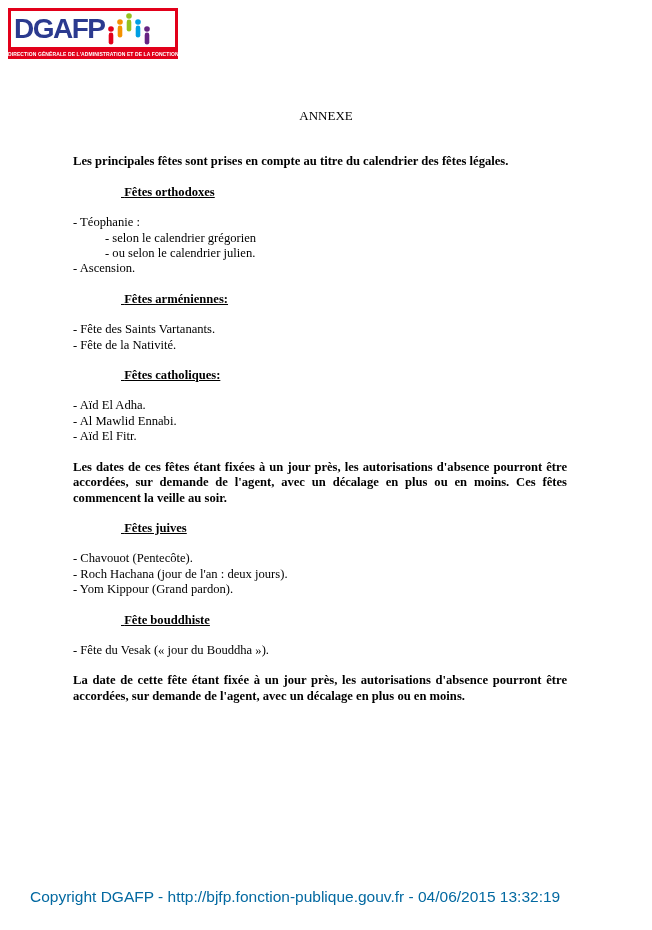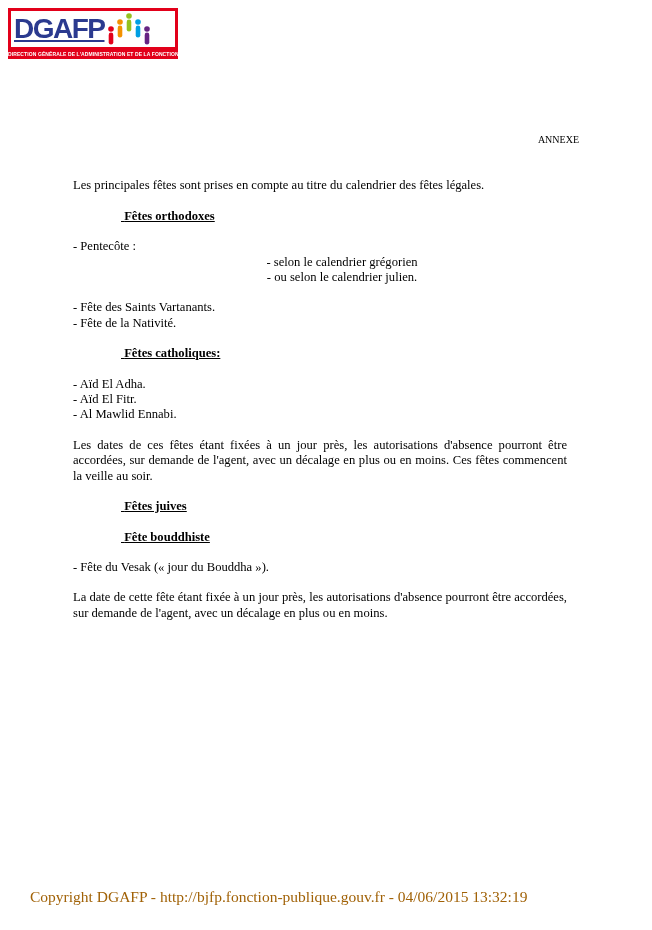--- a/index.html
+++ b/index.html
@@ -13,51 +13,51 @@
 
   
   .logo { position: absolute; top: 8px; left: 8px; width: 170px; }
   .logo-box {
     border: 3px solid #e2001a; background: #fff;
     height: 42px; display: flex; align-items: center;
     padding: 2px 3px; box-sizing: border-box;
   }
   .logo-acronym {
     font-family: "Liberation Sans", sans-serif; font-weight: 700;
-    font-size: 28px; letter-spacing: -1.5px; color: #2b3a8f; line-height: 1; text-decoration: underline;
+    font-size: 28px; letter-spacing: -1.5px; color: #2b3a8f; line-height: 1;
   }
   .logo-figures { flex: 0 0 auto; margin-left: 1px; }
   .logo-tagline {
     background: #e2001a; color: #ffffff;
     font-family: "Liberation Sans", sans-serif;
     font-size: 5px; font-weight: 700; letter-spacing: 0.1px;
     height: 9px; line-height: 9px; text-align: center;
     white-space: nowrap; overflow: hidden;
   }
 
   
   .doc {
     position: absolute; top: 108px; left: 73px; width: 506px;
     font-size: 12.6px; line-height: 15.4px;
   }
-  .title { text-align: right; margin-bottom: 31px; font-size: 10px; margin-top: 24px; }
+  .title { text-align: center; margin-bottom: 31px; font-size: 13px; }
   .heading { margin: 0 0 15px 48px; font-weight: 700; }
   .hl { text-decoration: underline; }
   .hl::before { content: "\00a0"; }
-  .para { margin: 0 12px 15px 0; }
+  .para { margin: 0 12px 15px 0; font-weight: bold; }
   .justify { text-align: justify; }
   .list { margin: 0 0 15px 0; }
   .line { }
-  .sub { margin-left: 32px; text-align: center; }
+  .sub { margin-left: 32px; }
 
   
   .footer {
     position: absolute; left: 30px; top: 888px;
-    font-family: Liberation Serif, serif;
-    font-size: 15.5px; color: #a16207;
+    font-family: Liberation Sans, sans-serif;
+    font-size: 15.5px; color: #0369a1;
     white-space: nowrap;
   }
 </style>
 </head>
 <body>
 
 <div class="page">
 
   <div class="logo">
     <div class="logo-box">
@@ -91,42 +91,51 @@
   <div class="doc">
 
     <div class="title">ANNEXE</div>
 
     <p class="para">Les principales fêtes sont prises en compte au titre du calendrier des fêtes légales.</p>
 
     <div class="heading">
       <span class="hl">Fêtes orthodoxes</span>
     </div>
     <div class="list">
-      <div class="line">- Pentecôte :</div>
+      <div class="line">- Téophanie :</div>
       <div class="line sub">- selon le calendrier grégorien</div>
       <div class="line sub">- ou selon le calendrier julien.</div>
+      <div class="line">- Ascension.</div>
     </div>
 
+    <div class="heading">
+      <span class="hl">Fêtes arméniennes:</span>
+    </div>
     <div class="list">
       <div class="line">- Fête des Saints Vartanants.</div>
       <div class="line">- Fête de la Nativité.</div>
     </div>
 
     <div class="heading">
       <span class="hl">Fêtes catholiques:</span>
     </div>
     <div class="list">
       <div class="line">- Aïd El Adha.</div>
+      <div class="line">- Al Mawlid Ennabi.</div>
       <div class="line">- Aïd El Fitr.</div>
-      <div class="line">- Al Mawlid Ennabi.</div>
     </div>
     <p class="para justify">Les dates de ces fêtes étant fixées à un jour près, les autorisations d'absence pourront être accordées, sur demande de l'agent, avec un décalage en plus ou en moins. Ces fêtes commencent la veille au soir.</p>
 
     <div class="heading">
       <span class="hl">Fêtes juives</span>
+    </div>
+    <div class="list">
+      <div class="line">- Chavouot (Pentecôte).</div>
+      <div class="line">- Roch Hachana (jour de l'an : deux jours).</div>
+      <div class="line">- Yom Kippour (Grand pardon).</div>
     </div>
 
     <div class="heading">
       <span class="hl">Fête bouddhiste</span>
     </div>
     <div class="list">
       <div class="line">- Fête du Vesak (« jour du Bouddha »).</div>
     </div>
     <p class="para justify">La date de cette fête étant fixée à un jour près, les autorisations d'absence pourront être accordées, sur demande de l'agent, avec un décalage en plus ou en moins.</p>
 

